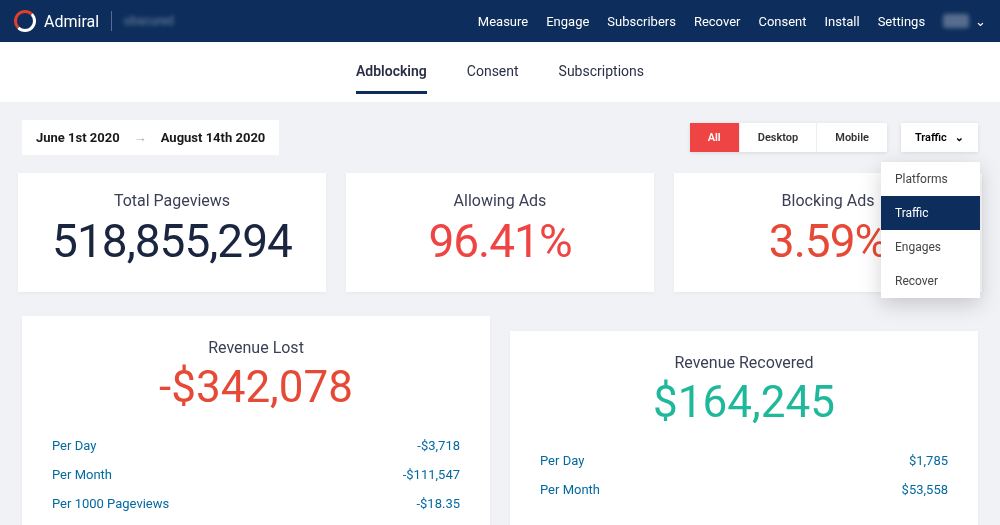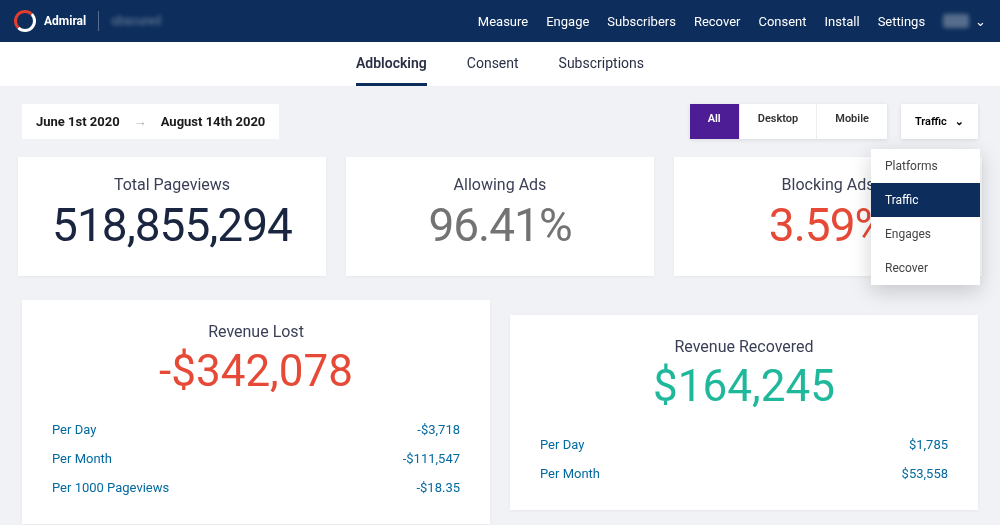--- a/index.html
+++ b/index.html
@@ -1,51 +1,51 @@
 <!DOCTYPE html>
 <html><head>
   <meta charset="utf-8">
   <style>
     * { margin: 0; padding: 0; box-sizing: border-box; font-family: -apple-system, BlinkMacSystemFont, 'Segoe UI', Roboto, Helvetica, Arial, sans-serif; }
     body { width: 1000px; height: 525px; background: #f0f2f5; overflow: hidden; }
     .header { background: #0d2e5c; height: 42px; display: flex; align-items: center; padding: 0 14px; color: #fff; }
     .logo-wrap { display: flex; align-items: center; gap: 8px; }
     .logo-icon { width: 22px; height: 22px; border: 3px solid #fff; border-top-color: #e23e2e; border-left-color: #e23e2e; border-radius: 50%; position: relative; }
-    .brand { font-size: 12px; font-weight: 700; }
+    .brand { font-size: 16px; font-weight: 400; }
     .divider { width: 1px; height: 20px; background: rgba(255,255,255,0.3); margin: 0 12px; }
     .site-name { color: rgba(255,255,255,0.4); font-size: 12px; filter: blur(2px); }
     .nav { margin-left: auto; display: flex; align-items: center; gap: 18px; font-size: 13px; }
     .nav-item { color: #fff; cursor: pointer; }
     .user-chevron { display: flex; align-items: center; gap: 6px; }
     .user-blur { width: 26px; height: 14px; background: rgba(255,255,255,0.3); filter: blur(2px); border-radius: 3px; }
-    .subnav { background: #fff; height: 44px; display: flex; align-items: center; justify-content: center; gap: 40px; font-size: 14px; color: #2a2f45; }
+    .subnav { background: #fff; height: 60px; display: flex; align-items: center; justify-content: center; gap: 40px; font-size: 14px; color: #2a2f45; }
     .subnav-item { cursor: pointer; padding: 12px 0; border-bottom: 3px solid transparent; }
     .subnav-item.active { border-bottom-color: #0d2e5c; font-weight: 600; }
-    .controls { display: flex; justify-content: space-between; padding: 18px 22px; }
+    .controls { display: flex; align-items: center; justify-content: space-between; padding: 18px 22px; }
     .date-range { background: #fff; padding: 10px 14px; display: flex; align-items: center; gap: 14px; font-size: 13px; font-weight: 700; color: #1a1a1a; }
     .arrow { color: #aaa; font-weight: normal; }
     .toggle-cpm { display: flex; border: 1px dashed #e66; padding: 3px; }
     .toggle-btn { padding: 6px 10px; font-size: 11px; font-weight: 600; cursor: pointer; }
     .toggle-btn.off { background: #fff; color: #999; }
     .toggle-btn.on { background: #0d2e5c; color: #fff; }
     .right-controls { display: flex; gap: 14px; }
     .device-seg { display: flex; box-shadow: 0 1px 4px rgba(0,0,0,0.1); }
     .seg-btn { background: #fff; padding: 8px 18px; font-size: 11px; font-weight: 600; color: #333; cursor: pointer; border-right: 1px solid #eee; }
     .seg-btn:last-child { border-right: none; }
-    .seg-btn.active { background: #4c1d95; color: #fff; }
+    .seg-btn.active { background: #ef4444; color: #fff; }
     .traffic-dd { background: #fff; padding: 8px 14px; font-size: 11px; font-weight: 600; display: flex; align-items: center; gap: 8px; cursor: pointer; box-shadow: 0 1px 4px rgba(0,0,0,0.1); position: relative; }
-    .dropdown-menu { position: absolute; top: 100%; right: -2px; background: #fff; box-shadow: 0 6px 20px rgba(0,0,0,0.18); width: 109px; z-index: 10; margin-top: 10px; }
+    .dropdown-menu { position: absolute; top: 100%; right: -2px; background: #fff; box-shadow: 0 6px 20px rgba(0,0,0,0.18); width: 99px; z-index: 10; margin-top: 10px; }
     .dd-item { padding: 10px 14px; font-size: 12px; font-weight: 400; color: #444; cursor: pointer; }
     .dd-item.active { background: #0d2e5c; color: #fff; }
     .stats-row { display: flex; gap: 20px; padding: 0 18px 24px; }
     .stat-card { flex: 1; background: #fff; padding: 18px 12px 24px; text-align: center; box-shadow: 0 1px 3px rgba(0,0,0,0.05); }
     .stat-label { font-size: 16px; color: #3a3f56; margin-bottom: 4px; }
     .stat-value { font-size: 46px; font-weight: 400; letter-spacing: -1px; }
     .v-dark { color: #1a2540; }
-    .v-blue { color: #737373; }
+    .v-blue { color: #ef4444; }
     .v-red { color: #e64a36; }
     .rev-row { display: flex; gap: 20px; padding: 0 22px; align-items: center; }
     .rev-card { flex: 1; background: #fff; padding: 22px 30px; box-shadow: 0 1px 3px rgba(0,0,0,0.05); }
     .rev-title { text-align: center; font-size: 16px; color: #3a3f56; margin-bottom: 4px; }
     .rev-value { text-align: center; font-size: 44px; font-weight: 400; margin-bottom: 18px; }
     .v-green { color: #1fb89b; }
     .rev-line { display: flex; justify-content: space-between; font-size: 13px; color: #0369a1; padding: 7px 0; }
   </style>
 </head>
 <body>

